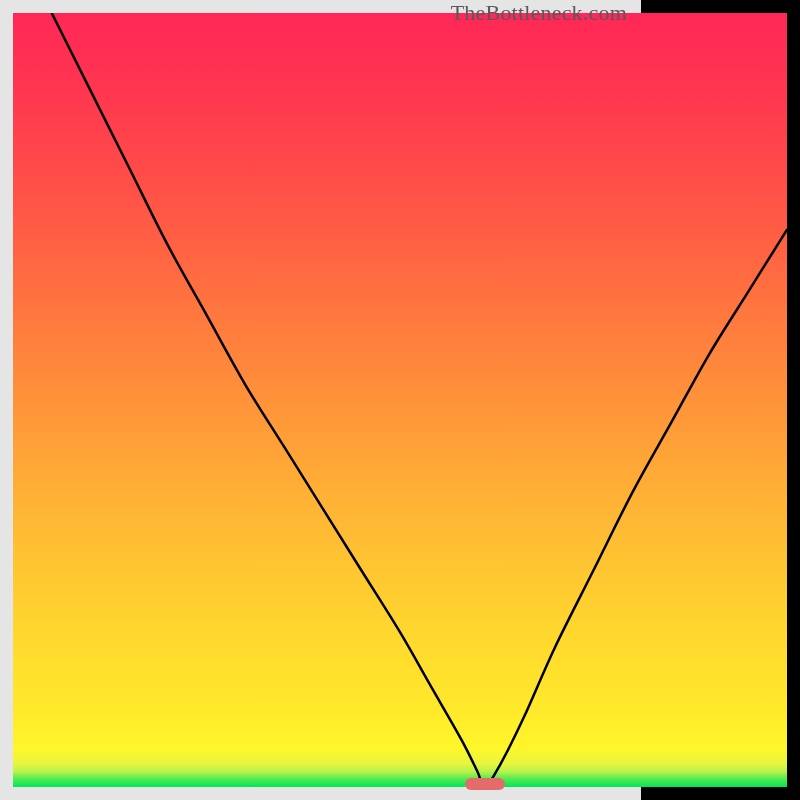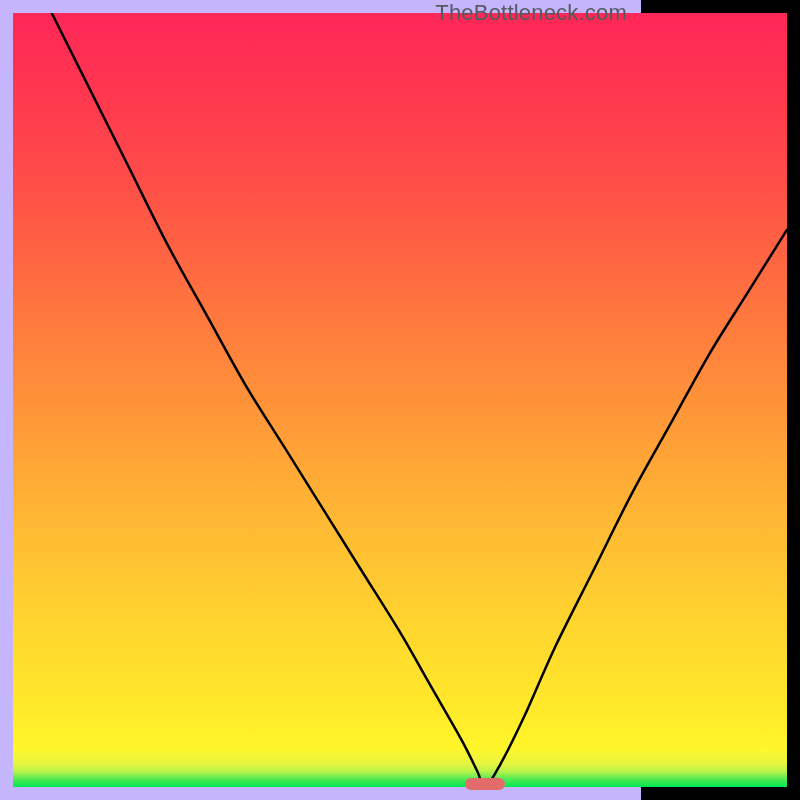--- a/index.html
+++ b/index.html
@@ -8,21 +8,22 @@
     width: 800px;
     height: 800px;
     background: #000;
     font-family: Arial, Helvetica, sans-serif;
     overflow: hidden;
   }
   .frame {
     position: relative;
     width: 641px;
     height: 800px;
-    background: #c4b5fd;
+    background: #e5e5e5;
+    font-family: Liberation Serif, serif;
   }
   .plot-area {
     position: absolute;
     left: 13px;
     top: 13px;
     width: 774px;
     height: 774px;
     
     background: linear-gradient(
       to top,

